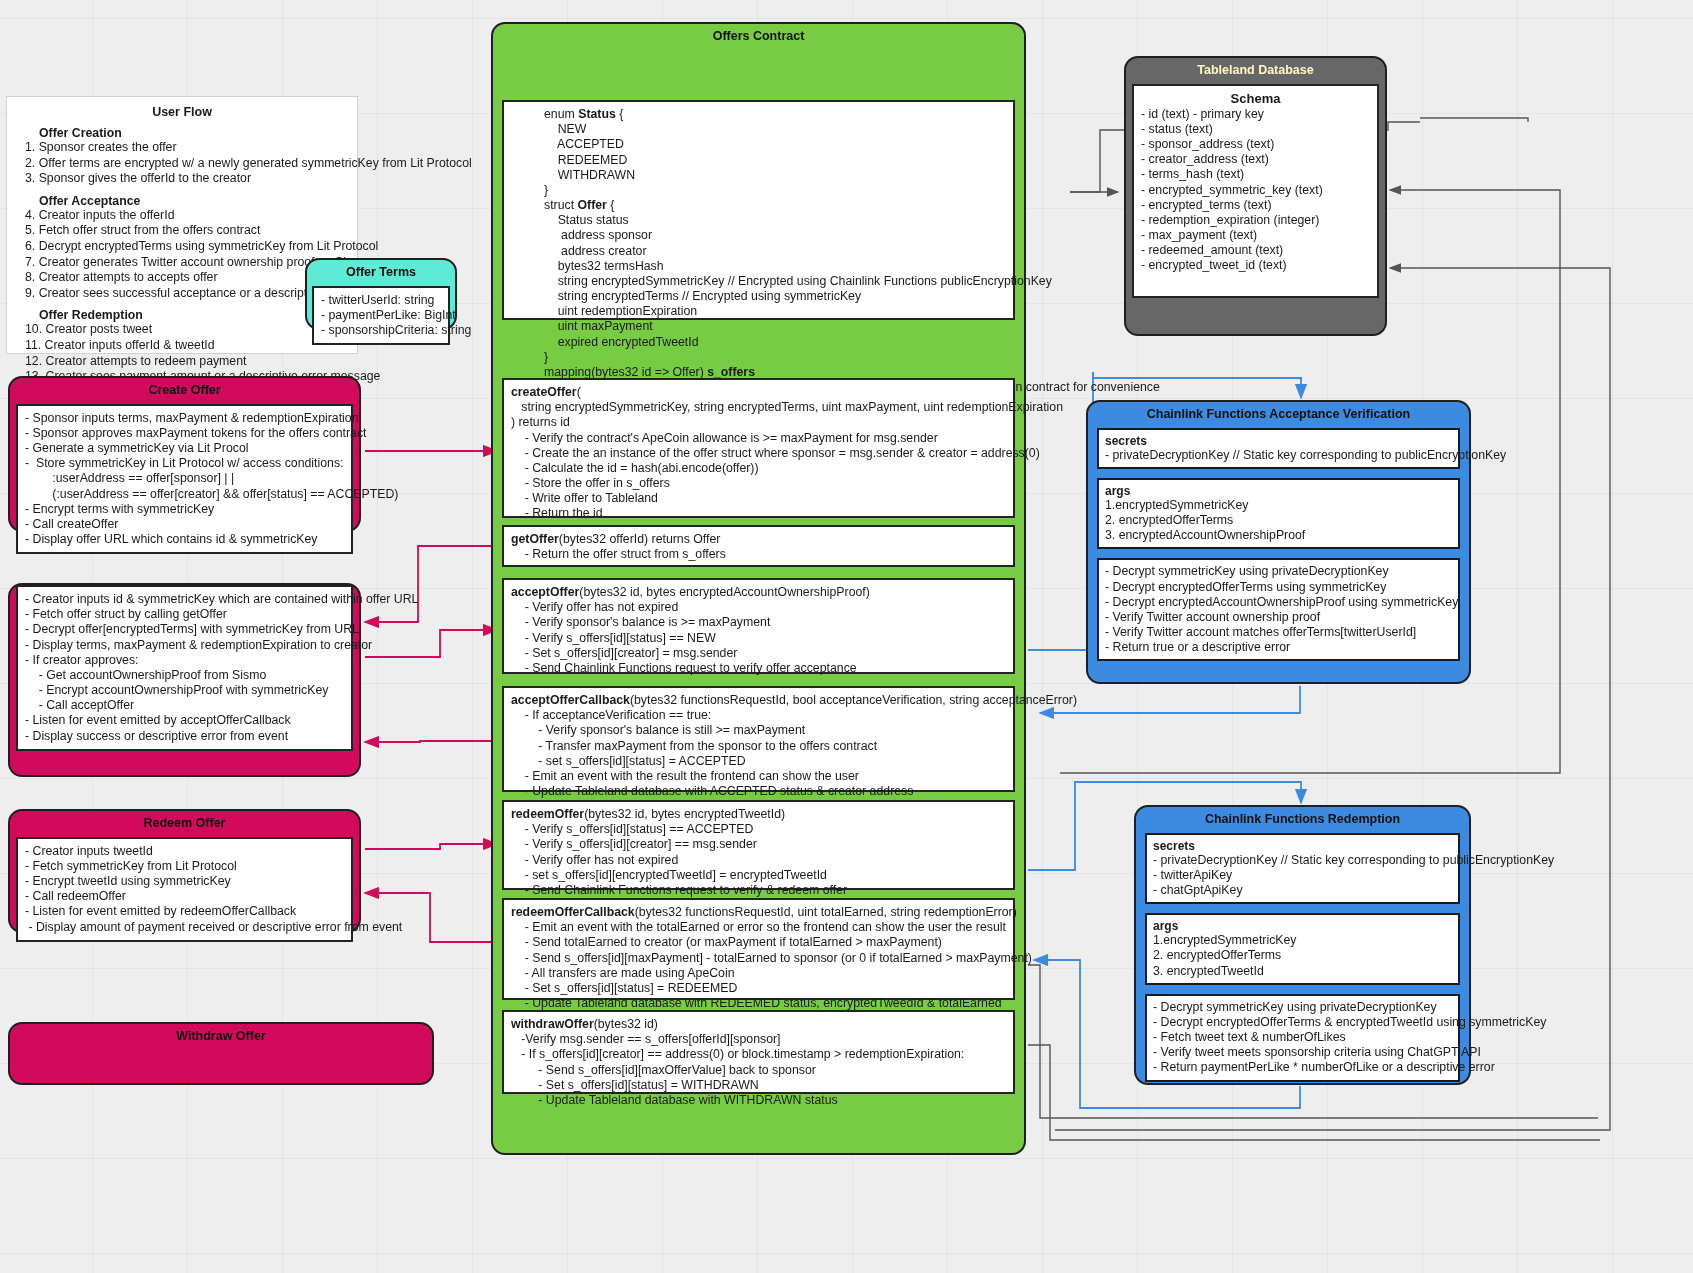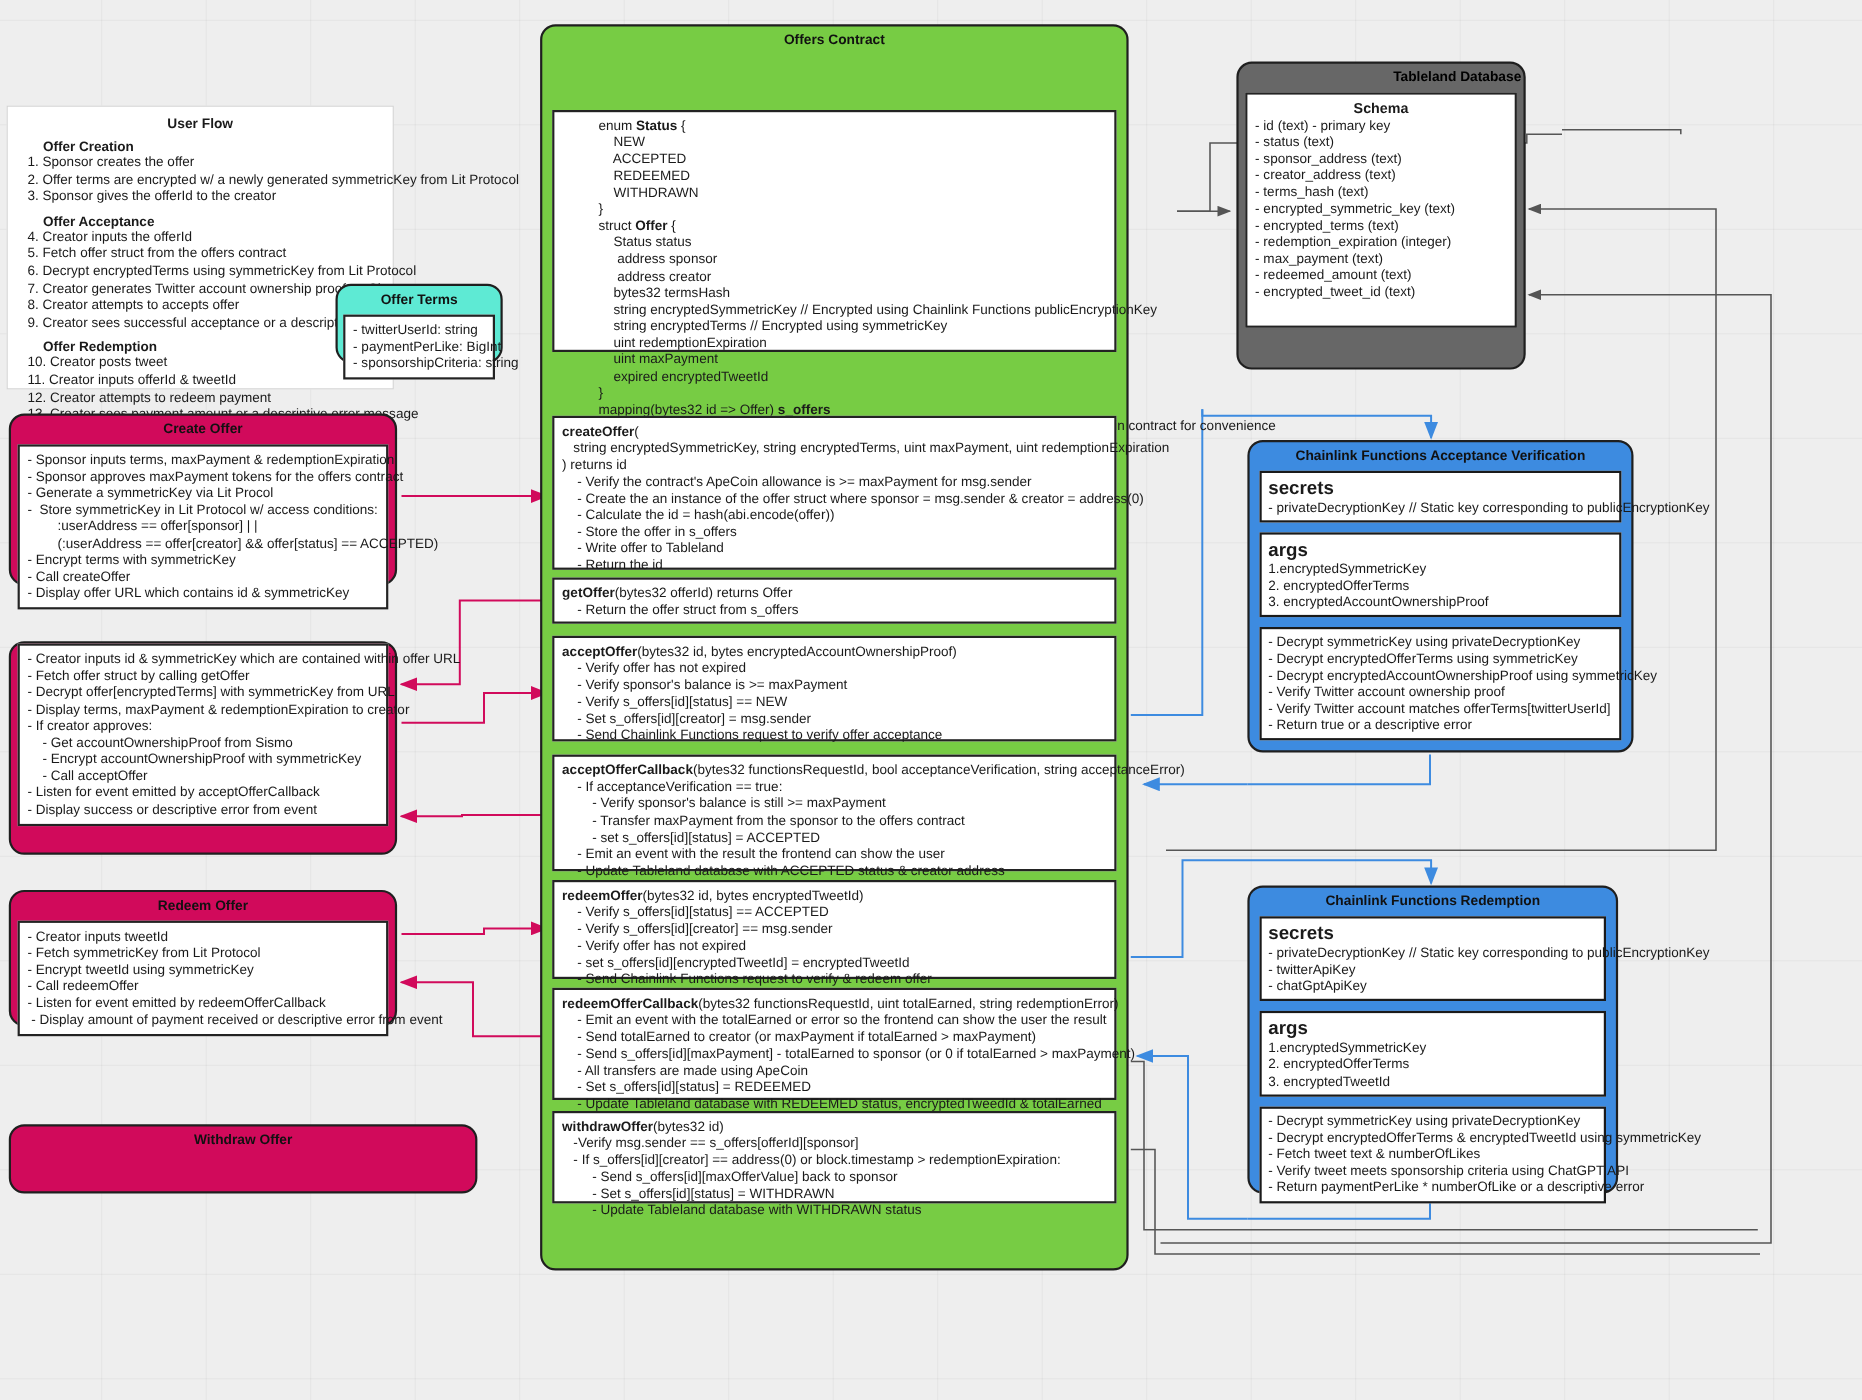--- a/index.html
+++ b/index.html
@@ -53,42 +53,42 @@
   .pink{background:#d10a5b;}
   .teal{background:#5eead4;}
   .gray{background:#676767;}
   .blue{background:#3d8be0;}
   .rbox>.title{color:#111;}
 
   
   #offers-contract{left:491px;top:22px;width:535px;height:1133px;}
   #tableland{left:1124px;top:56px;width:263px;height:280px;}
   #offerterms{left:305px;top:258px;width:152px;height:72px;}
-  #clink-accept{left:1134px;top:400px;width:351px;height:284px;}
+  #clink-accept{left:1086px;top:400px;width:385px;height:284px;}
   #clink-redeem{left:1134px;top:805px;width:337px;height:280px;}
 
   #create-offer{left:8px;top:376px;width:353px;height:156px;}
   #accept-offer{left:8px;top:583px;width:353px;height:194px;}
   #redeem-offer{left:8px;top:809px;width:353px;height:124px;}
   #withdraw-offer{left:8px;top:1022px;width:426px;height:63px;}
 
   
   .fn{position:absolute;left:502px;z-index:4;}
   #blk-struct{top:100px;width:513px;height:220px;padding-left:40px;}
   #blk-create{top:378px;width:513px;height:140px;}
   #blk-get{top:525px;width:513px;height:42px;}
   #blk-accept{top:578px;width:513px;height:96px;}
   #blk-acceptcb{top:686px;width:513px;height:106px;}
   #blk-redeem{top:800px;width:513px;height:90px;}
   #blk-redeemcb{top:898px;width:513px;height:102px;}
   #blk-withdraw{top:1010px;width:513px;height:84px;}
 
   
   .sub{background:#fff;border:2px solid #1a1a1a;box-sizing:border-box;padding:4px 6px;margin:0 9px 9px 9px;}
-  .sub .hdr{font-weight:bold;font-size:17px;}
+  .sub .hdr{font-weight:bold;font-size:12px;}
 
   .schema-hd{font-weight:bold;text-align:center;font-size:13px;margin-bottom:1px;}
 
   svg#wires{position:absolute;left:0;top:0;width:1693px;height:1273px;z-index:2;pointer-events:none;}
 </style>
 </head>
 <body>
 
 <div id="grid"></div>
 
@@ -266,21 +266,21 @@
       <div class="ln"><b>withdrawOffer</b>(bytes32 id)</div>
       <div class="ln">   -Verify msg.sender == s_offers[offerId][sponsor]</div>
       <div class="ln">   - If s_offers[id][creator] == address(0) or block.timestamp &gt; redemptionExpiration:</div>
       <div class="ln">        - Send s_offers[id][maxOfferValue] back to sponsor</div>
       <div class="ln">        - Set s_offers[id][status] = WITHDRAWN</div>
       <div class="ln">        - Update Tableland database with WITHDRAWN status</div>
     </div>
 </div>
 
 <div id="tableland" class="node rbox gray">
-  <div class="title" style="color:#000000;text-align:right;">Tableland Database</div>
+  <div class="title" style="color:#fef9c3;">Tableland Database</div>
   <div class="inner" style="margin:0 6px;height:214px;">
     <div class="schema-hd">Schema</div>
     <div>
         <div class="ln">- id (text) - primary key</div>
         <div class="ln">- status (text)</div>
         <div class="ln">- sponsor_address (text)</div>
         <div class="ln">- creator_address (text)</div>
         <div class="ln">- terms_hash (text)</div>
         <div class="ln">- encrypted_symmetric_key (text)</div>
         <div class="ln">- encrypted_terms (text)</div>

